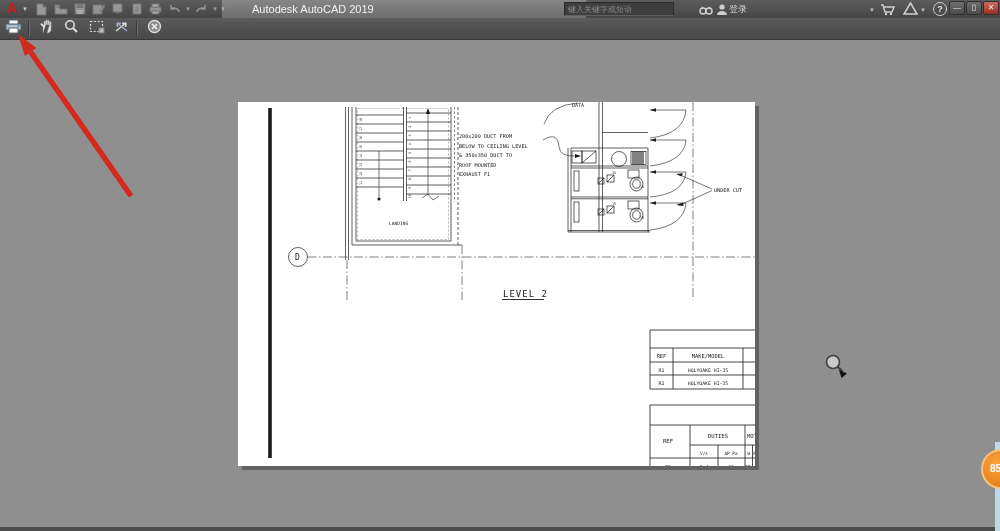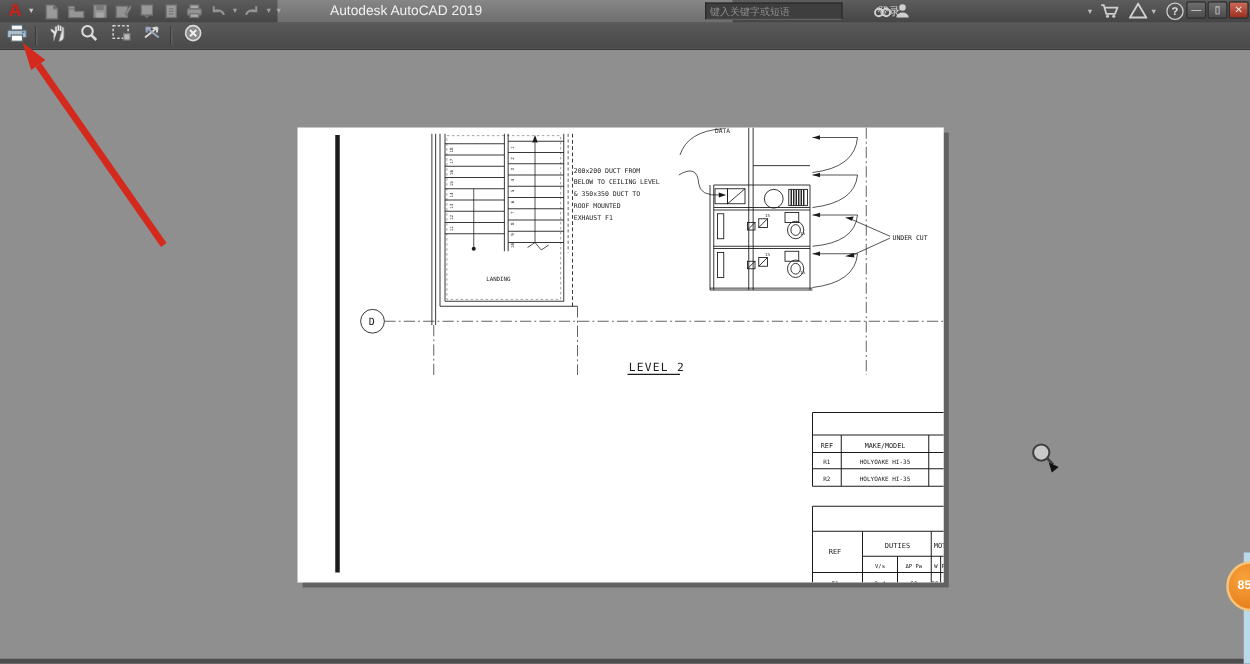--- a/index.html
+++ b/index.html
@@ -15,30 +15,30 @@
     background:linear-gradient(#868686,#6e6e6e);}
   .acad-logo{position:absolute;left:3px;top:0px;width:18px;height:17px;
     color:#c3271d;font-weight:bold;font-size:14px;line-height:17px;text-align:center;
     text-shadow:0 0 1px #7a1410;}
   .logo-caret{position:absolute;left:22px;top:6px;font-size:6px;color:#c9c9c9;}
   .qat{position:absolute;left:32px;top:1px;height:16px;display:flex;align-items:center;}
   .qat .qicon{width:19px;height:15px;display:flex;align-items:center;justify-content:center;opacity:.62;}
   .qat svg{display:block;}
   .qat .caret{font-size:6px;color:#bdbdbd;margin:0 1px;opacity:.7;}
   .title-text{position:absolute;top:0;height:18px;line-height:18px;color:#f1f1f1;font-size:11px;white-space:nowrap;}
-  .tt-product{left:264px;}
+  .tt-product{left:252px;}
   .tt-doc{left:366px;}
   .mini-tri{position:absolute;left:585px;top:6px;width:0;height:0;
     border-left:5px solid #9a9a9a;border-top:3px solid transparent;border-bottom:3px solid transparent;}
   .search-box{position:absolute;left:564px;top:2px;width:102px;height:12px;
     background:#3e3e3e;border:1px solid #2b2b2b;border-bottom-color:#616161;
     color:#9b9b9b;font-size:8px;padding:0 3px;font-family:"Liberation Sans",sans-serif;}
   .search-box::placeholder{color:#8d8d8d;}
   .tb-icon{position:absolute;top:2px;}
-  .signin-label{position:absolute;left:702px;top:0;height:18px;line-height:18px;font-size:9px;color:#d4d4d4;}
+  .signin-label{position:absolute;left:729px;top:0;height:18px;line-height:18px;font-size:9px;color:#d4d4d4;}
   .tb-caret{position:absolute;top:7px;font-size:6px;color:#bdbdbd;}
   .help-circle{position:absolute;left:933px;top:2px;width:12px;height:12px;border-radius:50%;
     border:1.5px solid #cfcfcf;color:#e3e3e3;font-size:9px;font-weight:bold;text-align:center;line-height:12px;}
   .win-btns{position:absolute;right:1px;top:1px;display:flex;}
   .win-btn{width:14px;height:12px;margin-left:1px;border:1px solid #2f2f2f;border-radius:2px;
     background:linear-gradient(#6e6e6e,#4c4c4c);color:#e9e9e9;font-size:8px;line-height:11px;text-align:center;}
   .win-btn.close{background:linear-gradient(#cd6a57,#9c2f1f);}
   
   .ptoolbar{position:absolute;left:0;top:18px;width:1000px;height:21px;
     background:linear-gradient(#5a5a5a,#494949);border-bottom:1px solid #383838;

